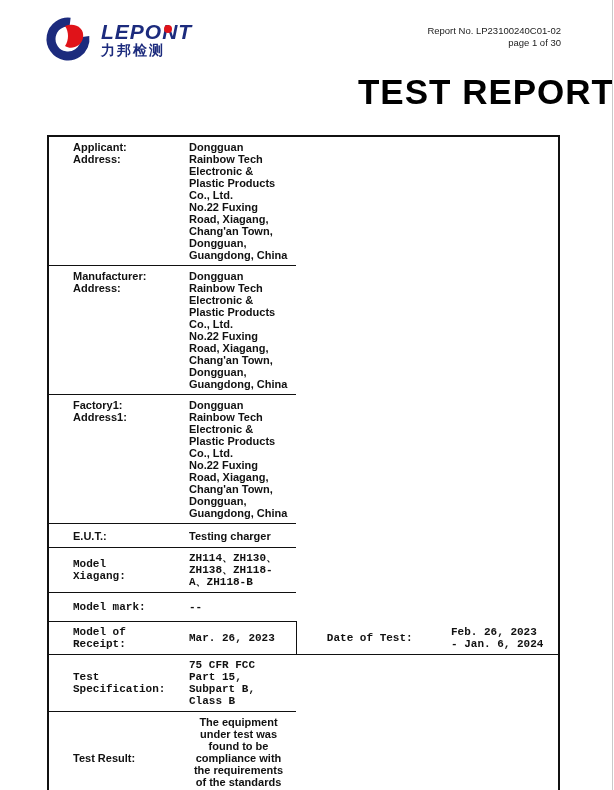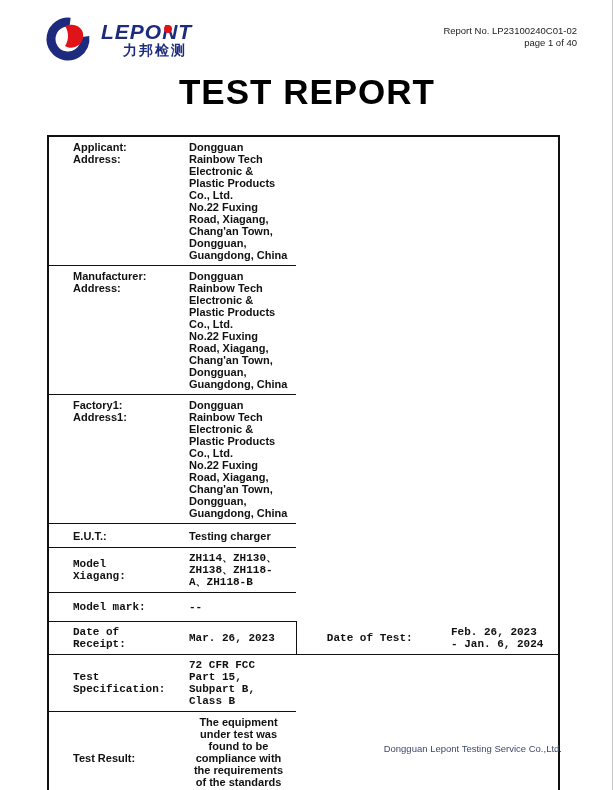--- a/index.html
+++ b/index.html
@@ -13,26 +13,26 @@
 
   
   .logo { position:absolute; left:45px; top:16px; display:flex; align-items:flex-start; }
   .logo-icon { width:50px; height:46px; }
   .logo-text { margin-left:6px; margin-top:6px; position:relative; }
   .brand { display:block; font-size:21px; font-weight:bold; font-style:italic;
            color:#1c2b7d; letter-spacing:1px; line-height:20px; }
   .brand-dot { position:absolute; left:63px; top:3px; width:8px; height:8px;
                border-radius:50%; background:#e01319; }
   .brand-cn { display:block; font-size:14px; font-weight:bold; color:#1c2b7d;
-              letter-spacing:2px; line-height:15px; margin-top:1px;margin-left:22px; }
-  .report-meta { position:absolute; right:37px; top:25px; text-align:right;
+              letter-spacing:2px; line-height:15px; margin-top:1px; }
+  .report-meta { position:absolute; right:53px; top:25px; text-align:right;
                  font-size:9.5px; line-height:12px; color:#222; }
 
   
-  .title { position:absolute; left:0; top:72px; width:100%; text-align:center;
+  .title { position:absolute; left:0; top:72px; width:100%; text-align:right;
            font-size:35px; font-weight:bold; letter-spacing:1px; color:#000; }
 
   
   .main-box { position:absolute; left:47px; top:135px; width:513px;
               border:2px solid #111; background:#fff; }
   table.info { width:100%; border-collapse:collapse; table-layout:fixed; }
   table.info td { border-bottom:1.5px solid #111; vertical-align:middle;
                   font-size:11px; font-weight:bold; line-height:12px;
                   padding:4px 8px 4px 24px; white-space:pre-line; }
   td.lbl { width:116px; vertical-align:top; }
@@ -64,21 +64,21 @@
       <path d="M20,10 C30,6 40,12 38,22 C36,31 26,34 20,30 C24,24 24,16 20,10 Z" fill="#e01319"></path>
     </svg>
     <div class="logo-text">
       <span class="brand">LEPONT</span>
       <span class="brand-dot"></span>
       <span class="brand-cn">力邦检测</span>
     </div>
   </div>
   <div class="report-meta">
     <div>Report No. LP23100240C01-02</div>
-    <div>page 1 of  40</div>
+    <div>page 1 of  30</div>
   </div>
 
   <div class="title">TEST REPORT</div>
 
   <div class="main-box">
     <table class="info">
       <tbody>
           <tr class="addr">
         <td class="lbl">Applicant:
 Address:</td>
@@ -106,35 +106,34 @@
       </tr>
       <tr class="med">
         <td class="lbl">Model Xiagang:</td>
         <td>ZH114、ZH130、ZH138、ZH118-A、ZH118-B</td>
       </tr>
       <tr class="med">
         <td class="lbl">Model mark:</td>
         <td>--</td>
       </tr>
       <tr class="med">
-        <td class="d-lbl1">Date of Receipt:</td>
+        <td class="d-lbl1">Model of Receipt:</td>
         <td class="d-val1">Mar. 26, 2023</td>
         <td class="d-lbl2">Date of Test:</td>
         <td>Feb. 26, 2023 - Jan. 6, 2024</td>
       </tr>
       <tr class="med">
         <td class="lbl">Test Specification:</td>
-        <td>72 CFR FCC Part 15, Subpart B, Class B</td>
+        <td>75 CFR FCC Part 15, Subpart B, Class B</td>
       </tr>
       <tr>
         <td class="lbl">Test Result:</td>
         <td class="result-val">The equipment under test was found to be compliance with the requirements of the standards applied.</td>
       </tr>
     </tbody>
       </table>
 
   </div>
 
 
-  <div class="footer">Dongguan Lepont Testing Service Co.,Ltd.</div>
 
   <div class="page-edge"></div>
 </div>
 
 </body></html>

